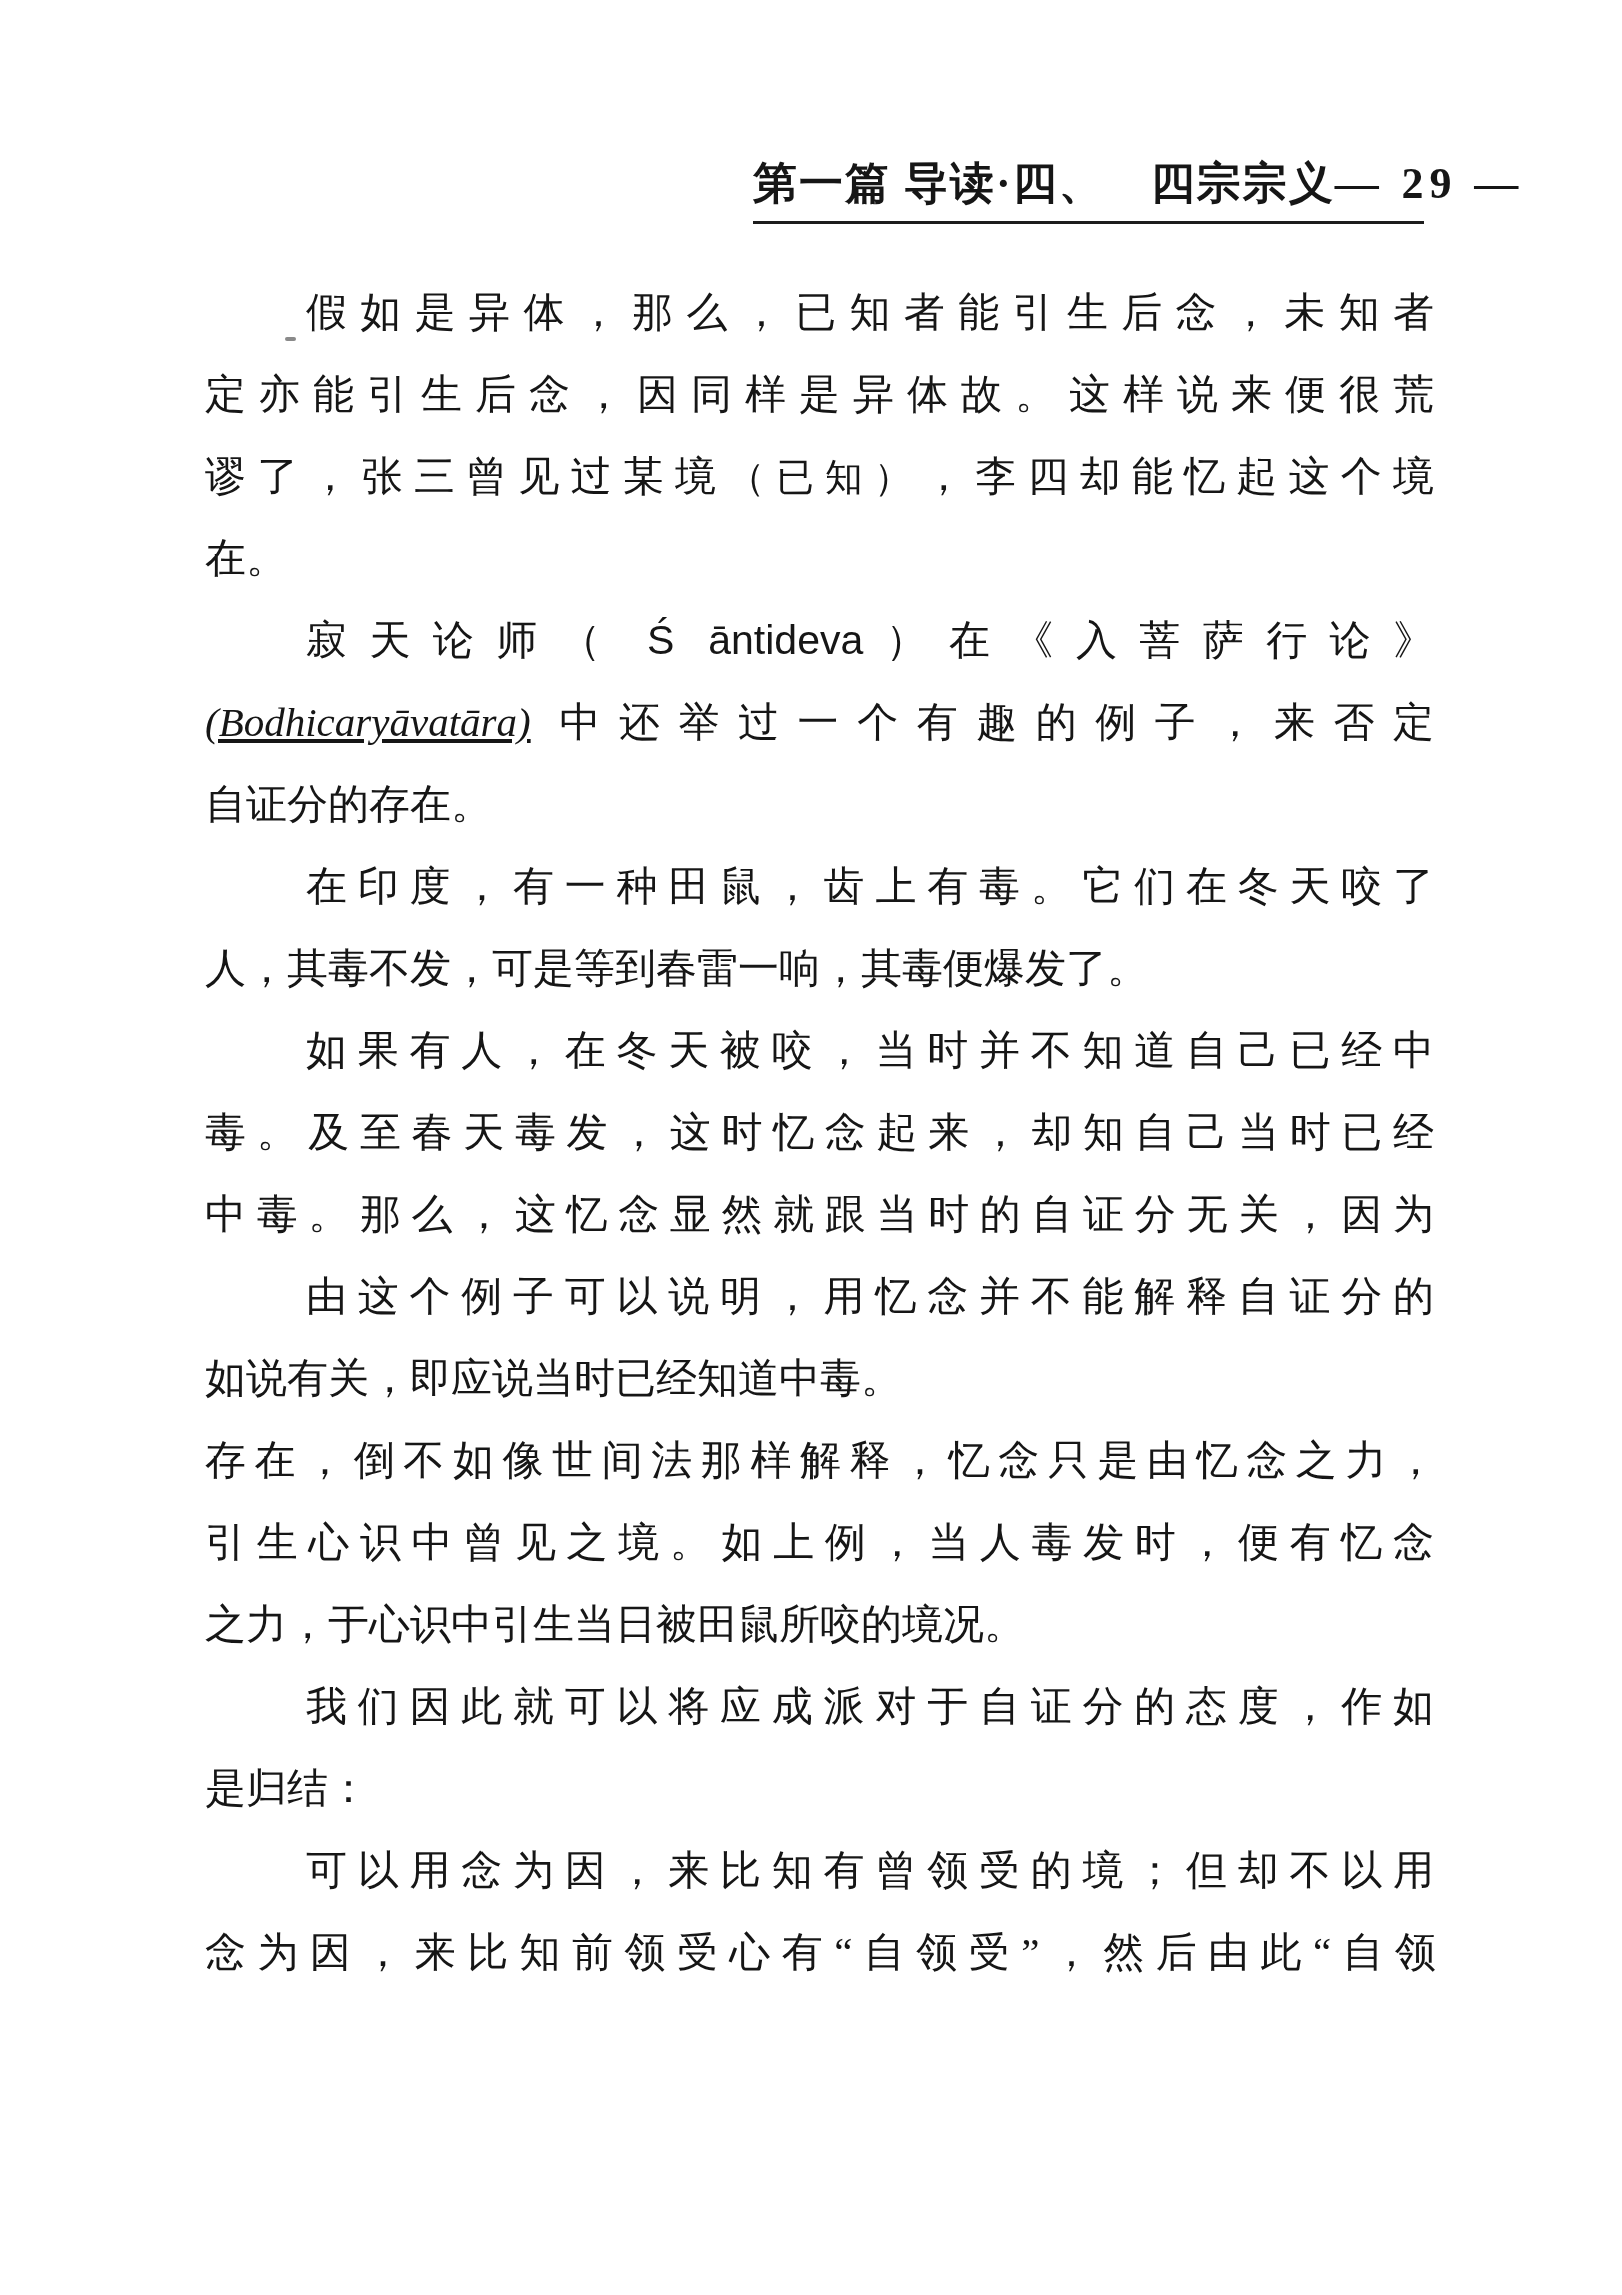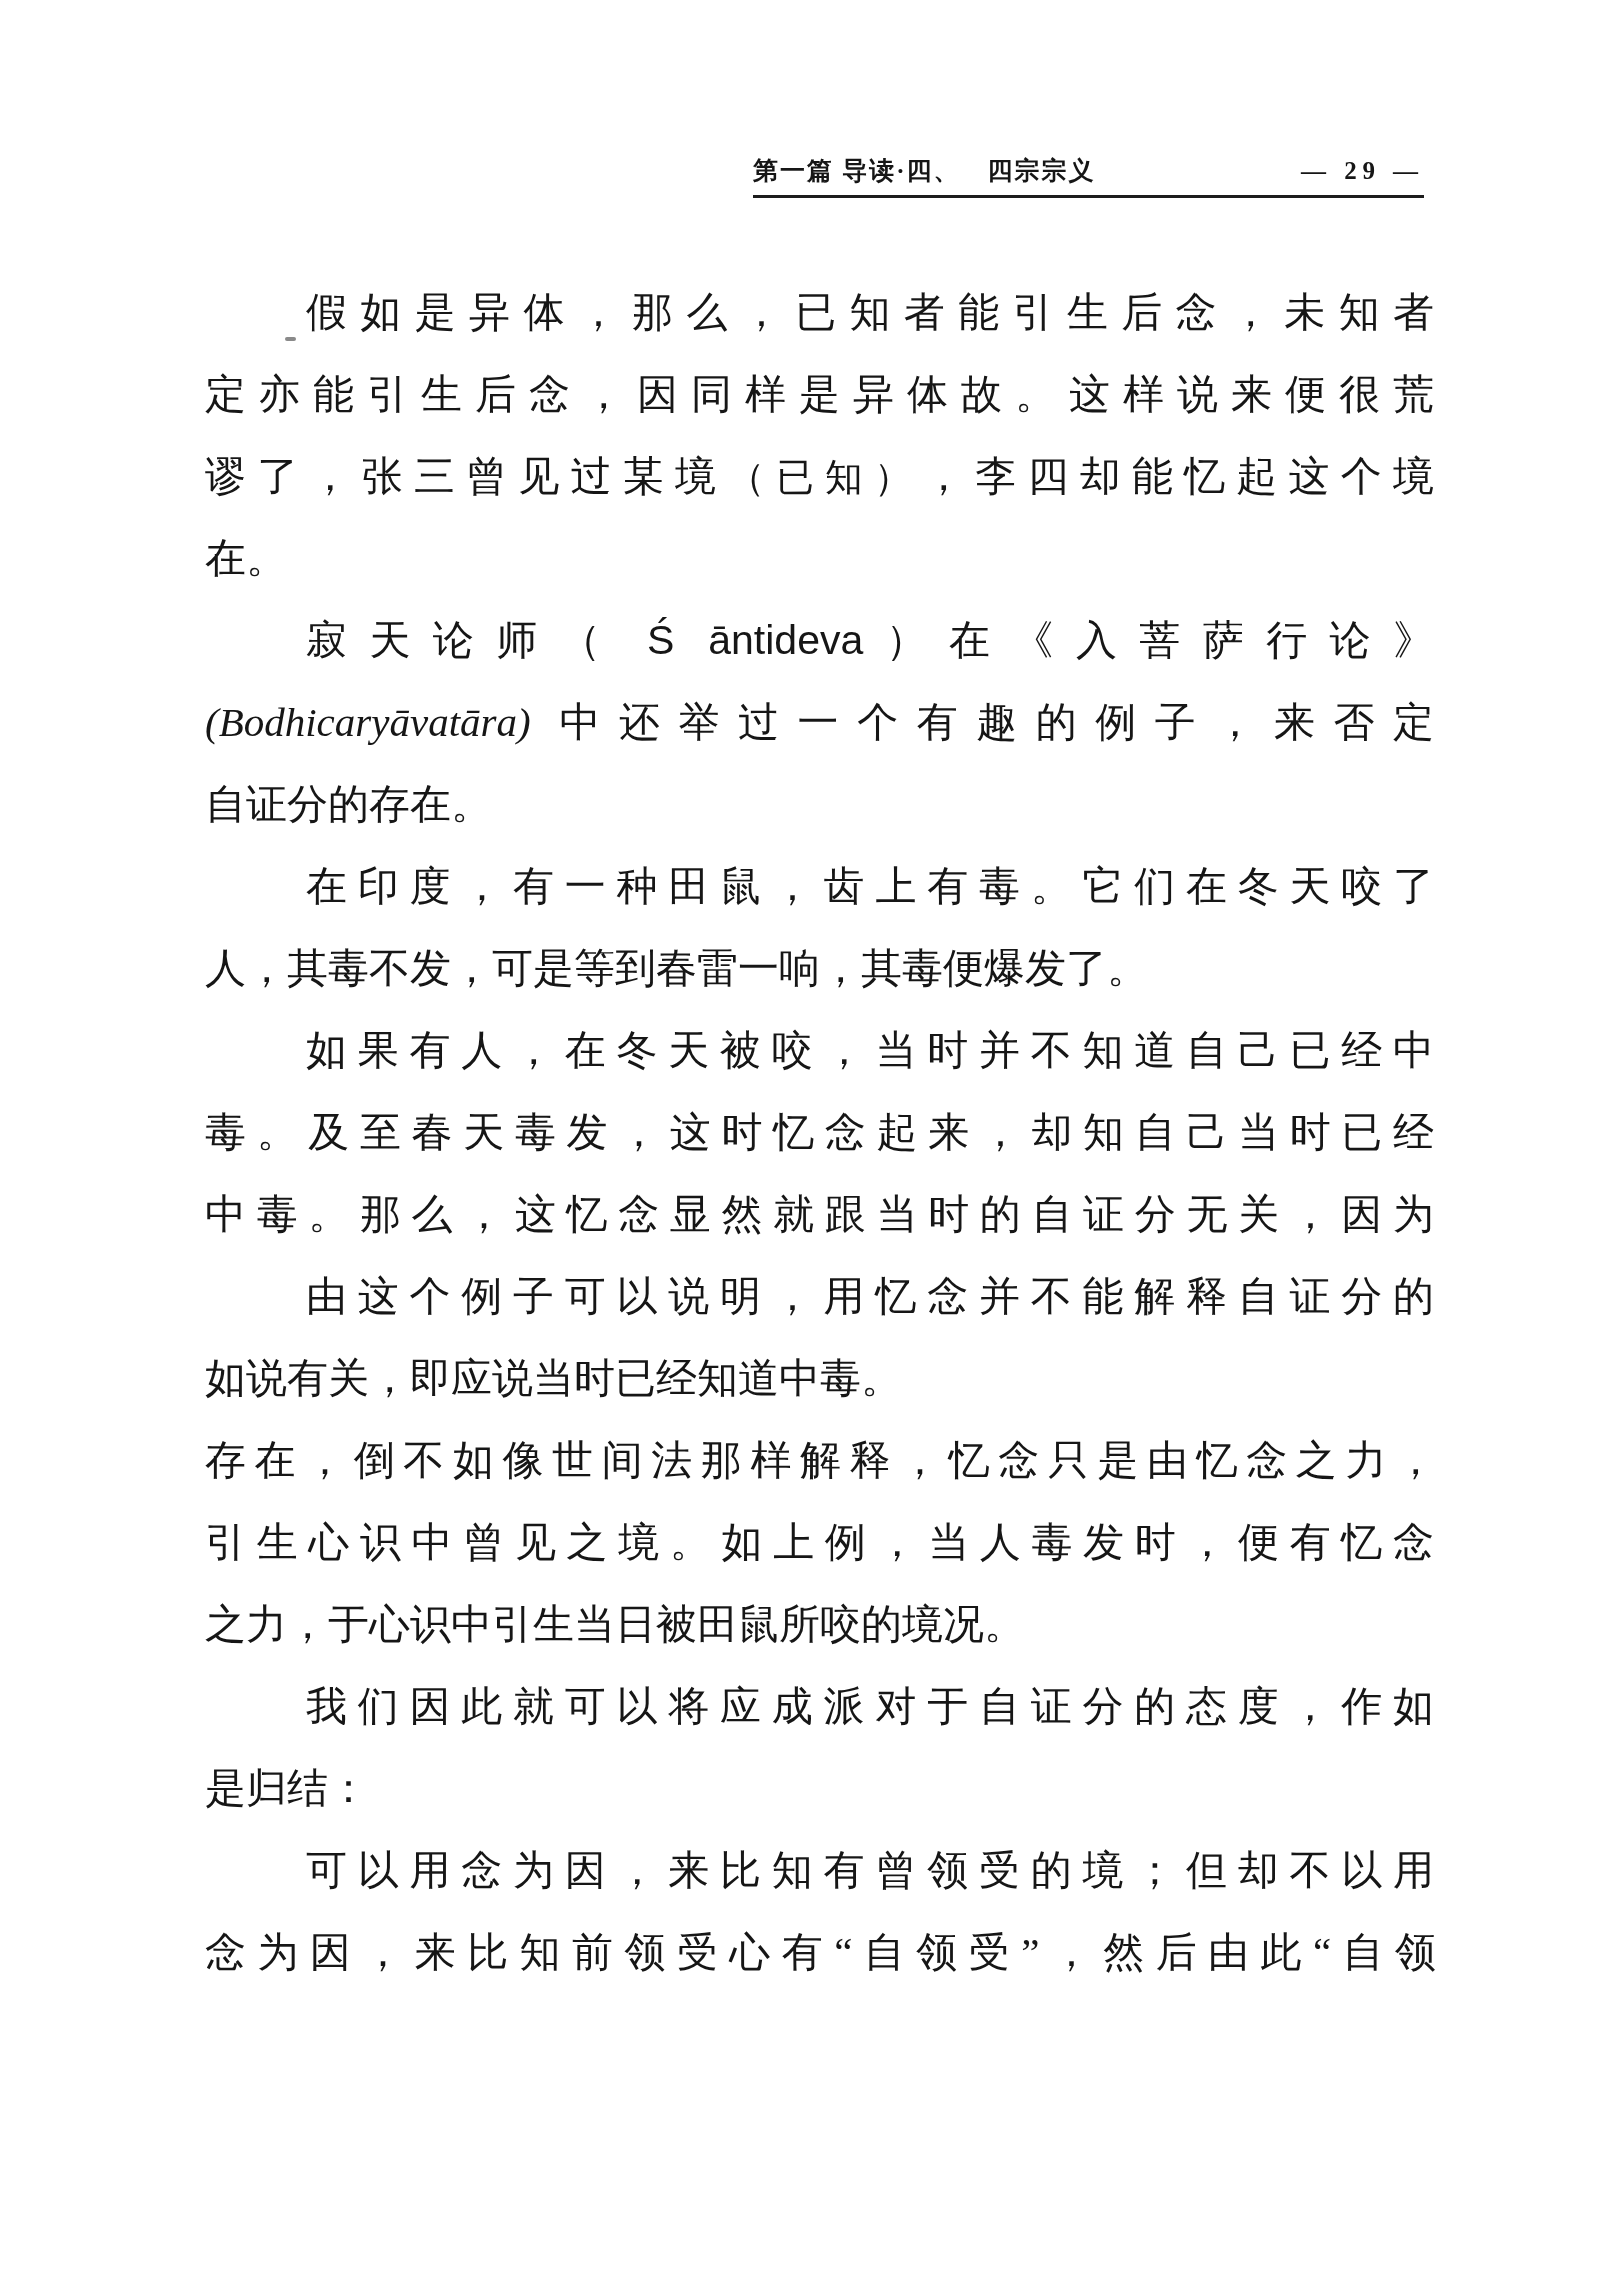--- a/index.html
+++ b/index.html
@@ -19,21 +19,21 @@
   }
   
   #running-head {
     position: absolute;
     left: 753px;
     right: 199px;
     top: 154px;
     display: flex;
     justify-content: space-between;
     align-items: baseline;
-    font-size: 25px;
+    font-size: 44px;
     font-weight: bold;
     letter-spacing: 2px;
     padding-bottom: 7.8px;
     border-bottom: 3.9px solid #1c1c1c;
     white-space: nowrap;
   }
   #running-head .pageno {
     letter-spacing: 5.9px;
   }
   
@@ -64,20 +64,21 @@
   .kai {
     font-size: 0.92em;            
   }
   .latin {
     font-family: Liberation Sans, sans-serif;
     margin-left: 24px;
   }
   .latin-italic {
     font-family: "Liberation Serif", "DejaVu Serif", serif;
     font-style: italic;
+    text-decoration: underline;
   }
   
   #speckle {
     position: absolute;
     left: 285px;
     top: 337px;
     width: 10.7px;
     height: 3.9px;
     background: #8a8a8a;
     border-radius: 2px;

